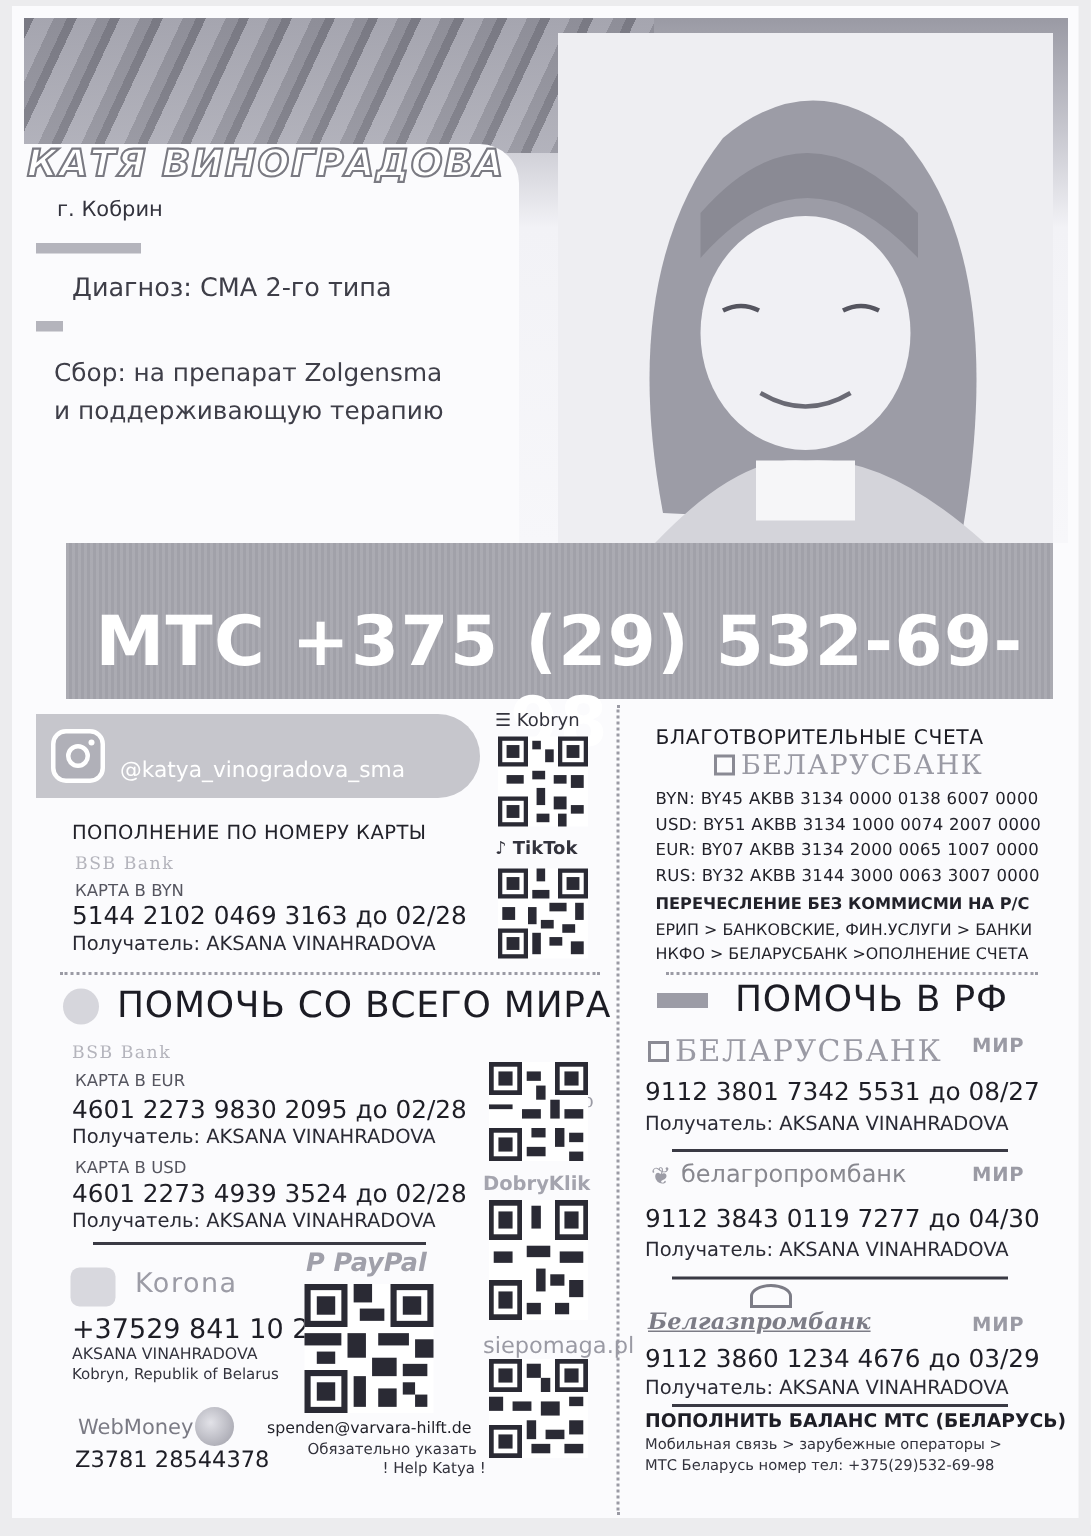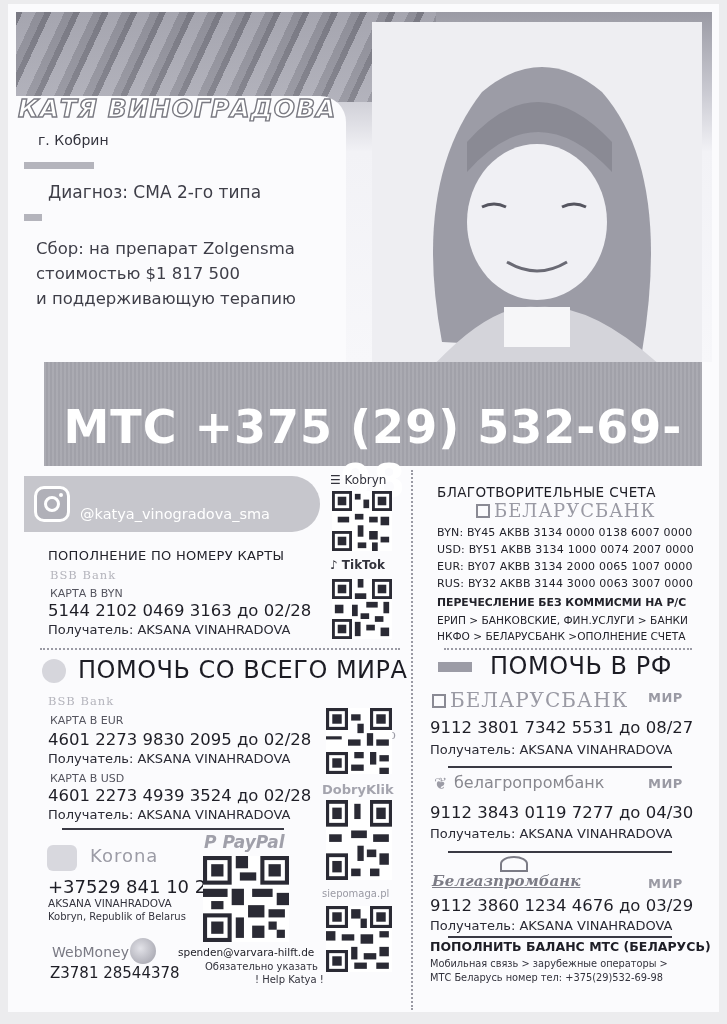--- a/index.html
+++ b/index.html
@@ -116,21 +116,20 @@
   </div>
   <div class="name-panel"></div>
 </div>
 <div class="name-title">КАТЯ ВИНОГРАДОВА</div>
 <div class="city">г. Кобрин</div>
 <div class="stripe" style="left:24px;top:162px;width:70px;"></div>
 <div class="diag">Диагноз: СМА 2-го типа</div>
 <div class="stripe" style="left:24px;top:214px;width:18px;"></div>
 <div class="collect">
   <div>Сбор: на препарат Zolgensma</div>
-  <div>стоимостью $1 817 500</div>
   <div>и поддерживающую терапию</div>
 </div>
 
 <div class="banner">
   <div class="banner-phone">МТС +375 (29) 532-69-98</div>
 </div>
 
 <div class="vdots"></div>
 
 <div class="insta">
@@ -281,21 +280,21 @@
         <rect x="15" y="9" width="5" height="2"></rect>
     <rect x="10" y="12" width="2" height="4"></rect>
         <rect x="13" y="13" width="3" height="2"></rect>
         <rect x="17" y="14" width="3" height="3"></rect>
         <rect x="8" y="18" width="3" height="2"></rect>
         <rect x="14" y="18" width="3" height="2"></rect>
   </g>
     </svg>
 </div>
 
-<div class="qr-label" style="left:322px;top:888px;font-size:10px;color:#9a9aa4;">siepomaga.pl</div>
+<div class="qr-label" style="left:322px;top:888px;font-size:15px;color:#9a9aa4;">siepomaga.pl</div>
 <div class="qr" style="left:326px;top:904px;width:66px;height:70px;">
   <svg viewBox="0 0 21 21">
       <rect width="21" height="21" fill="#fff"></rect>
       <g fill="#2a2a34">
     <rect x="0" y="0" width="7" height="7"></rect>
         <rect x="14" y="0" width="7" height="7"></rect>
         <rect x="0" y="14" width="7" height="7"></rect>
     <rect x="1" y="1" width="5" height="5" fill="#fff"></rect>
         <rect x="15" y="1" width="5" height="5" fill="#fff"></rect>
         <rect x="1" y="15" width="5" height="5" fill="#fff"></rect>

